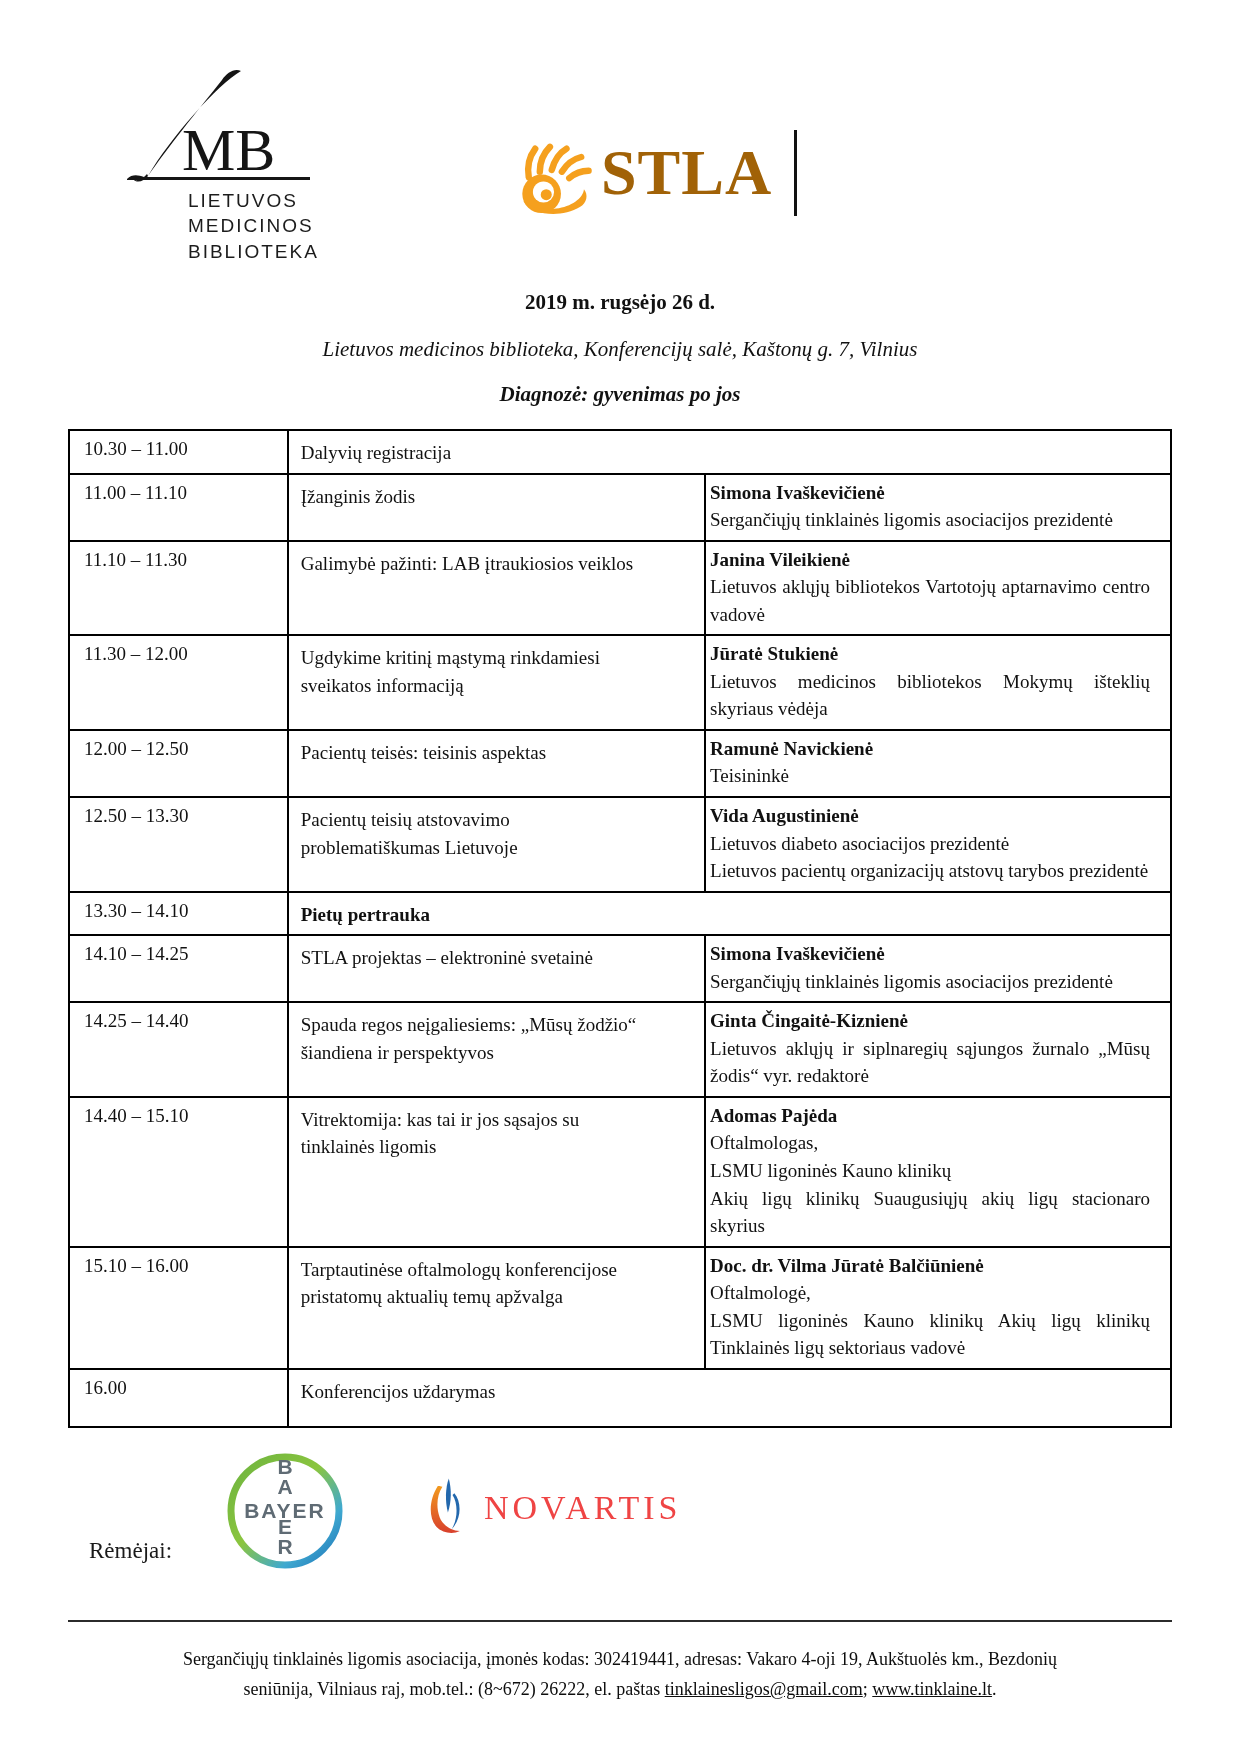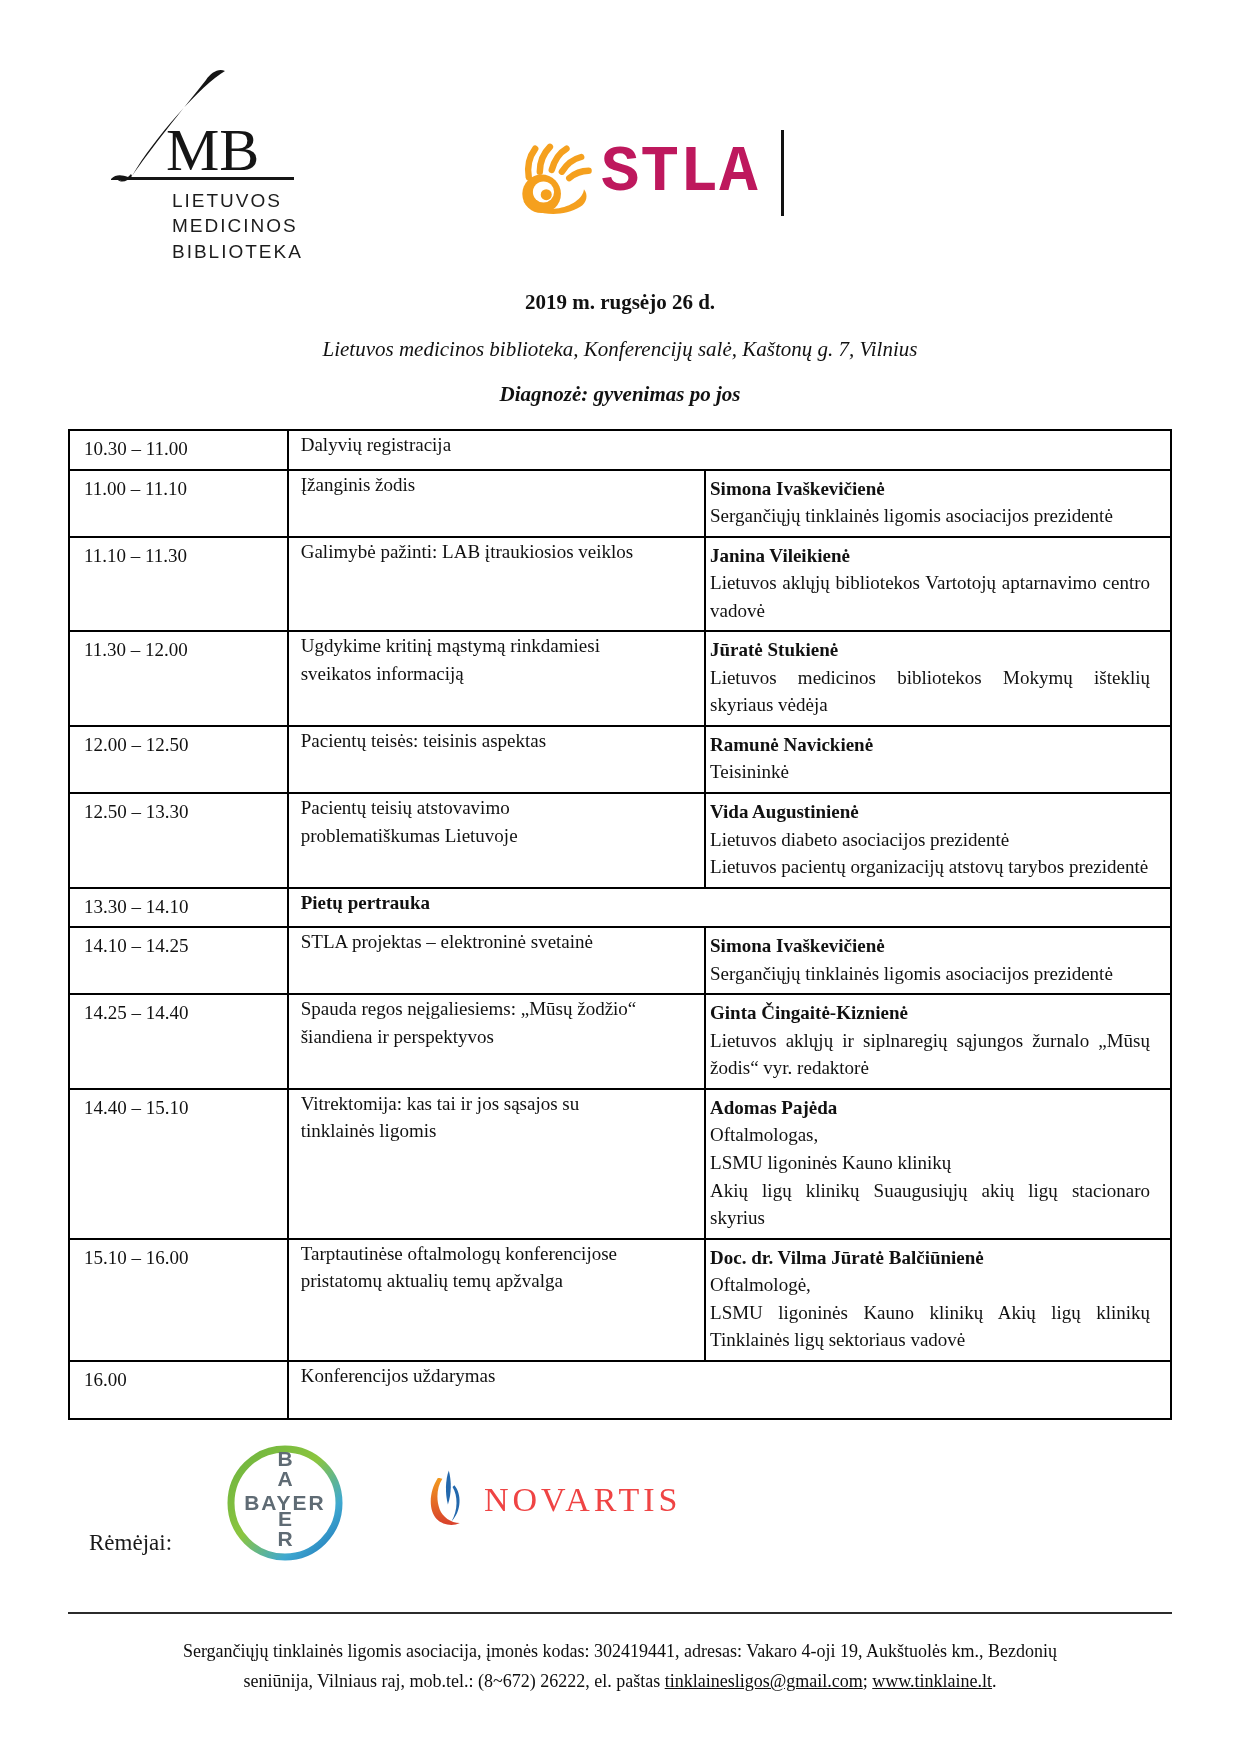--- a/index.html
+++ b/index.html
@@ -3,39 +3,39 @@
 <meta charset="utf-8">
 <style>
   * { margin:0; padding:0; box-sizing:border-box; }
   body { background:#888; font-family:"Liberation Serif","DejaVu Serif",serif; }
   .page {
     position:relative; width:1240px; min-height:1754px; margin:0 auto;
     background:#ffffff; color:#111; padding-top:66px; overflow:hidden;
   }
   
   .logos-row { position:relative; height:190px; }
-  .lmb { position:absolute; left:108px; top:0; width:190px; }
+  .lmb { position:absolute; left:124px; top:0; width:190px; }
   .lmb-mark { display:block; }
   .lmb-lines { margin-left:64px; margin-top:4px; font-family:"Liberation Sans","DejaVu Sans",sans-serif;
     font-size:19px; letter-spacing:2px; color:#1c1c1c; line-height:1.33; }
   .stla { position:absolute; left:503px; top:60px; display:flex; align-items:center; }
   .stla-eye { margin-top:14px; }
-  .stla-word { font-size:64px; font-weight:700; letter-spacing:1px; color:#be185d; line-height:1; margin-left:6px;font-family:Liberation Mono, monospace; }
+  .stla-word { font-size:64px; font-weight:700; letter-spacing:1px; color:#a16207; line-height:1; margin-left:6px; }
   .stla-div { width:3px; height:86px; background:#111; margin:0 18px 0 22px; }
   .stla-org { font-size:16px; letter-spacing:1.2px; color:#4a4a4a; line-height:1.45; font-weight:600; }
   
   .t-date  { text-align:center; font-size:21px; font-weight:700; margin-top:34px; }
   .t-venue { text-align:center; font-size:21px; font-style:italic; margin-top:22px; }
   .t-title { text-align:center; font-size:21px; font-style:italic; font-weight:700; margin-top:20px; }
   
   table.sched { border-collapse:collapse; width:1104px; margin:22px 68px 0 68px;
     font-size:19px; line-height:1.45; }
   table.sched td { border:2px solid #000; vertical-align:top; }
   td.c-time   { padding:4px 8px 6px 14px; white-space:nowrap; }
-  td.c-topic  { padding:0 62px 6px 12px; }
+  td.c-topic  { padding:8px 62px 6px 12px; }
   td.c-topic.span { padding-right:12px; }
   td.c-topic.bold { font-weight:700; }
   td.c-speaker { padding:4px 20px 6px 4px; }
   .sp-name { font-weight:700; }
   .sp-desc { text-align:justify; }
   table.sched tr:last-child td { height:58px; }
   
   .sponsors { position:relative; height:160px; margin-top:18px; }
   .remejai { position:absolute; left:89px; top:92px; font-size:23px; color:#1a1a1a; }
   .bayer { position:absolute; left:226px; top:2px; }

